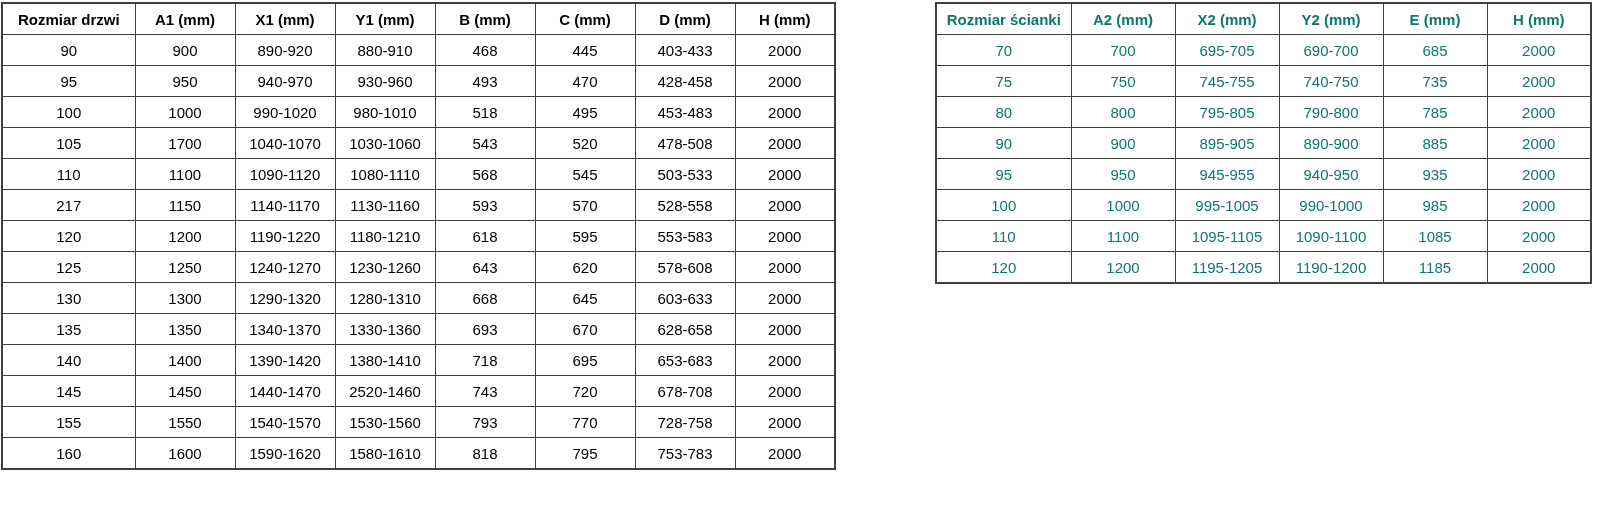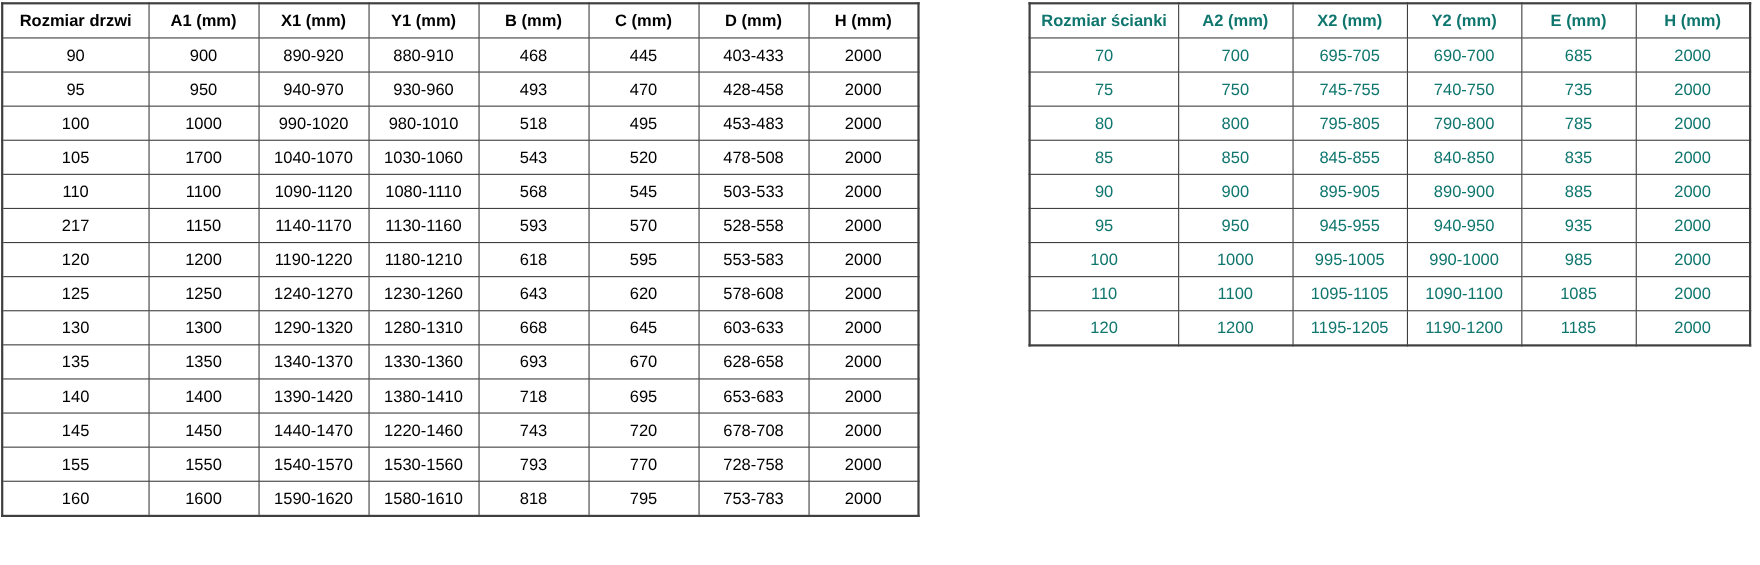--- a/index.html
+++ b/index.html
@@ -184,21 +184,21 @@
           <td style="border-color: rgb(63, 63, 63);">1380-1410</td>
           <td style="border-color: rgb(63, 63, 63);">718</td>
           <td style="border-color: rgb(63, 63, 63);">695</td>
           <td style="border-color: rgb(63, 63, 63);">653-683</td>
           <td style="border-color: rgb(63, 63, 63);">2000</td>
         </tr>
         <tr>
           <td style="border-color: rgb(63, 63, 63);">145</td>
           <td style="border-color: rgb(63, 63, 63);">1450</td>
           <td style="border-color: rgb(63, 63, 63);">1440-1470</td>
-          <td style="border-color: rgb(63, 63, 63);">1220-1460</td>
+          <td style="border-color: rgb(63, 63, 63);">2520-1460</td>
           <td style="border-color: rgb(63, 63, 63);">743</td>
           <td style="border-color: rgb(63, 63, 63);">720</td>
           <td style="border-color: rgb(63, 63, 63);">678-708</td>
           <td style="border-color: rgb(63, 63, 63);">2000</td>
         </tr>
         <tr>
           <td style="border-color: rgb(63, 63, 63);">155</td>
           <td style="border-color: rgb(63, 63, 63);">1550</td>
           <td style="border-color: rgb(63, 63, 63);">1540-1570</td>
           <td style="border-color: rgb(63, 63, 63);">1530-1560</td>
@@ -258,28 +258,20 @@
         </tr>
         <tr>
           <td style="border-color: rgb(63, 63, 63);">80</td>
           <td style="border-color: rgb(63, 63, 63);">800</td>
           <td style="border-color: rgb(63, 63, 63);">795-805</td>
           <td style="border-color: rgb(63, 63, 63);">790-800</td>
           <td style="border-color: rgb(63, 63, 63);">785</td>
           <td style="border-color: rgb(63, 63, 63);">2000</td>
         </tr>
         <tr>
-          <td style="border-color: rgb(63, 63, 63);">85</td>
-          <td style="border-color: rgb(63, 63, 63);">850</td>
-          <td style="border-color: rgb(63, 63, 63);">845-855</td>
-          <td style="border-color: rgb(63, 63, 63);">840-850</td>
-          <td style="border-color: rgb(63, 63, 63);">835</td>
-          <td style="border-color: rgb(63, 63, 63);">2000</td>
-        </tr>
-        <tr>
           <td style="border-color: rgb(63, 63, 63);">90</td>
           <td style="border-color: rgb(63, 63, 63);">900</td>
           <td style="border-color: rgb(63, 63, 63);">895-905</td>
           <td style="border-color: rgb(63, 63, 63);">890-900</td>
           <td style="border-color: rgb(63, 63, 63);">885</td>
           <td style="border-color: rgb(63, 63, 63);">2000</td>
         </tr>
         <tr>
           <td style="border-color: rgb(63, 63, 63);">95</td>
           <td style="border-color: rgb(63, 63, 63);">950</td>

